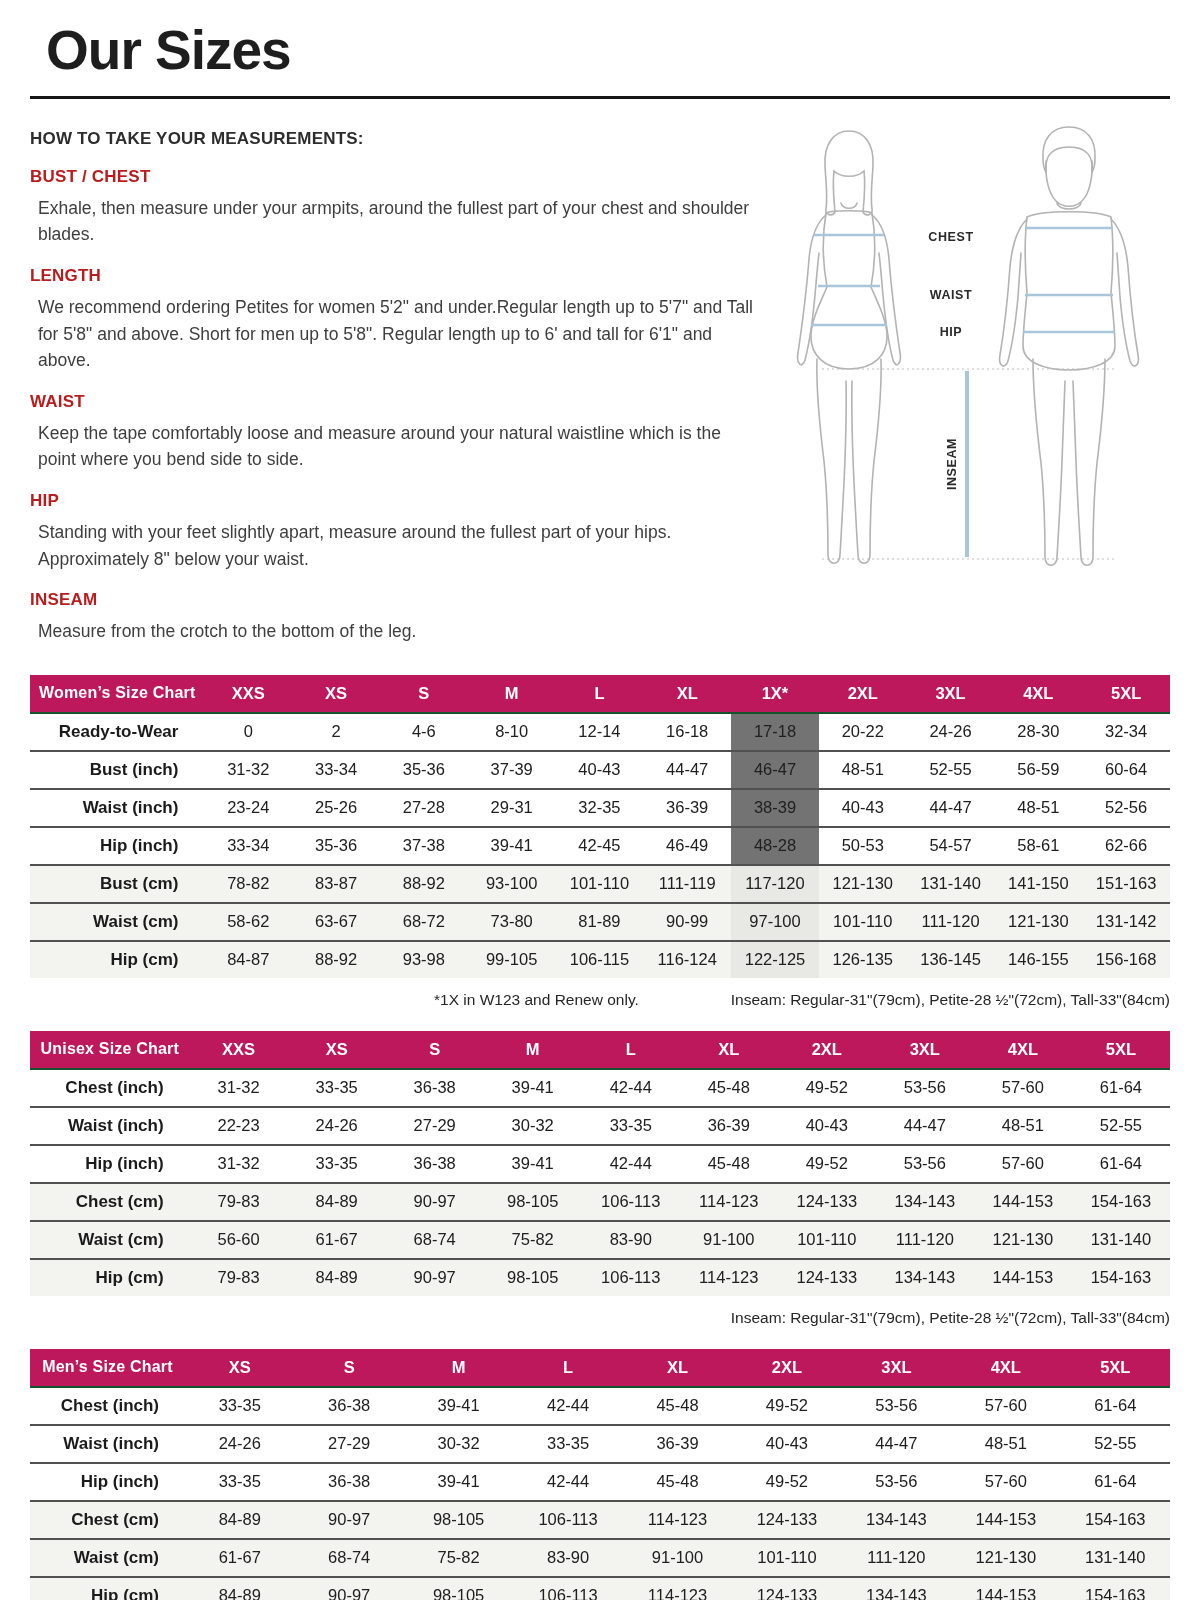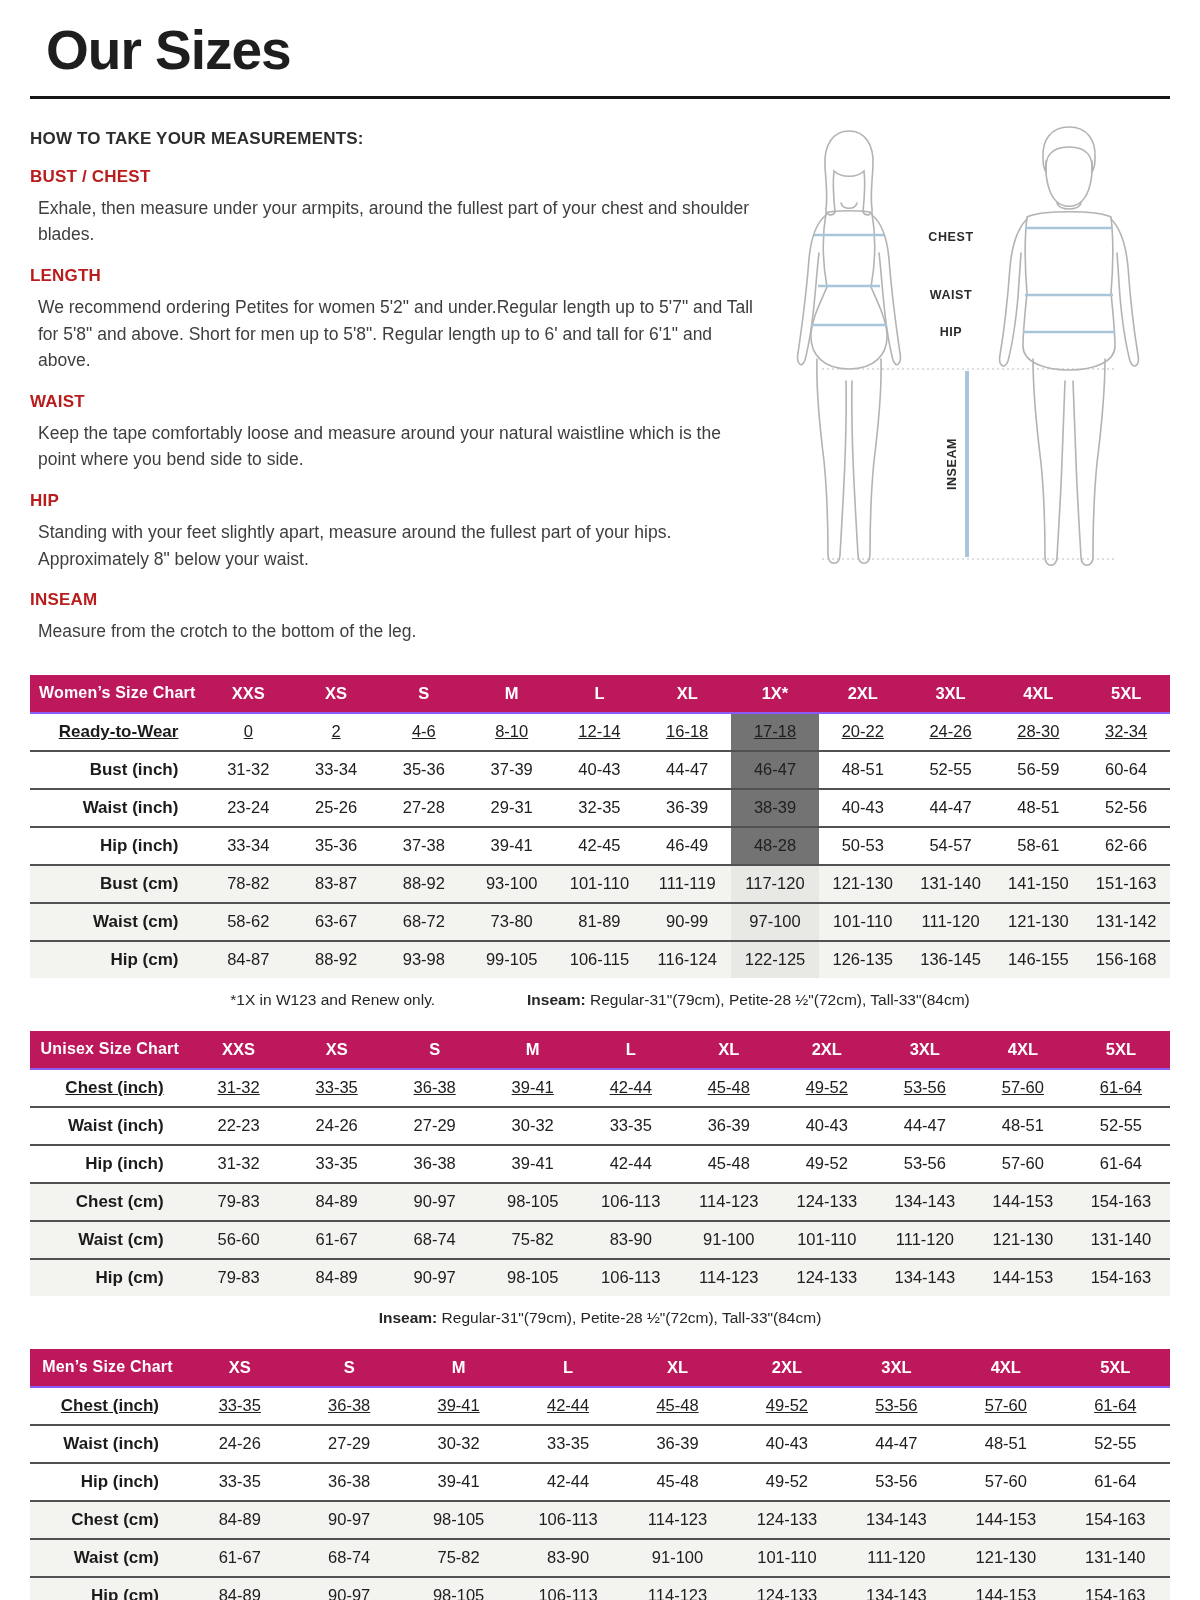--- a/index.html
+++ b/index.html
@@ -19,30 +19,30 @@
 
   .diagram-wrap{width:392px;margin-left:12px;margin-top:-4px;}
 
   .table-sec{margin-top:22px;}
   .size-table{width:100%;border-collapse:collapse;table-layout:fixed;}
   .size-table thead th{background:#be185d;color:#ffffff;height:37px;
        font-size:16.5px;font-weight:bold;padding:0;}
   .size-table thead th.t-title{font-weight:600;font-size:16px;letter-spacing:.2px;}
   .size-table tbody td{height:36px;text-align:center;font-size:16.5px;color:#202020;
        border-top:2px solid #515151;padding:0;}
-  .size-table tbody tr:first-child td{border-top:2px solid #8b5cf6;text-decoration:underline;}
+  .size-table tbody tr:first-child td{border-top:2px solid #14532d;}
   .size-table td.row-label{text-align:right;padding-right:26px;font-weight:bold;
        font-size:17px;color:#1b1b1b;}
   .size-table tr.shaded td{background:#f3f3f0;}
   .size-table td.hl{background:#737373;}
   .size-table tr.shaded td.hl{background:#e8e8e4;}
 
-  .note-row{display:flex;justify-content:center;gap:92px;font-size:15.5px;
+  .note-row{display:flex;justify-content:flex-end;gap:92px;font-size:15.5px;
        color:#262626;margin:13px 0 0 0;}
-  .note-row b{font-weight:bold;margin-top:48px;}
+  .note-row b{font-weight:normal;margin-top:48px;}
 
   svg text{font-family:"Liberation Sans","DejaVu Sans",sans-serif;}
 </style>
 </head>
 <body>
 
 <div class="page">
 
   <h1 class="page-title">Our Sizes</h1>
   <hr class="title-rule">

